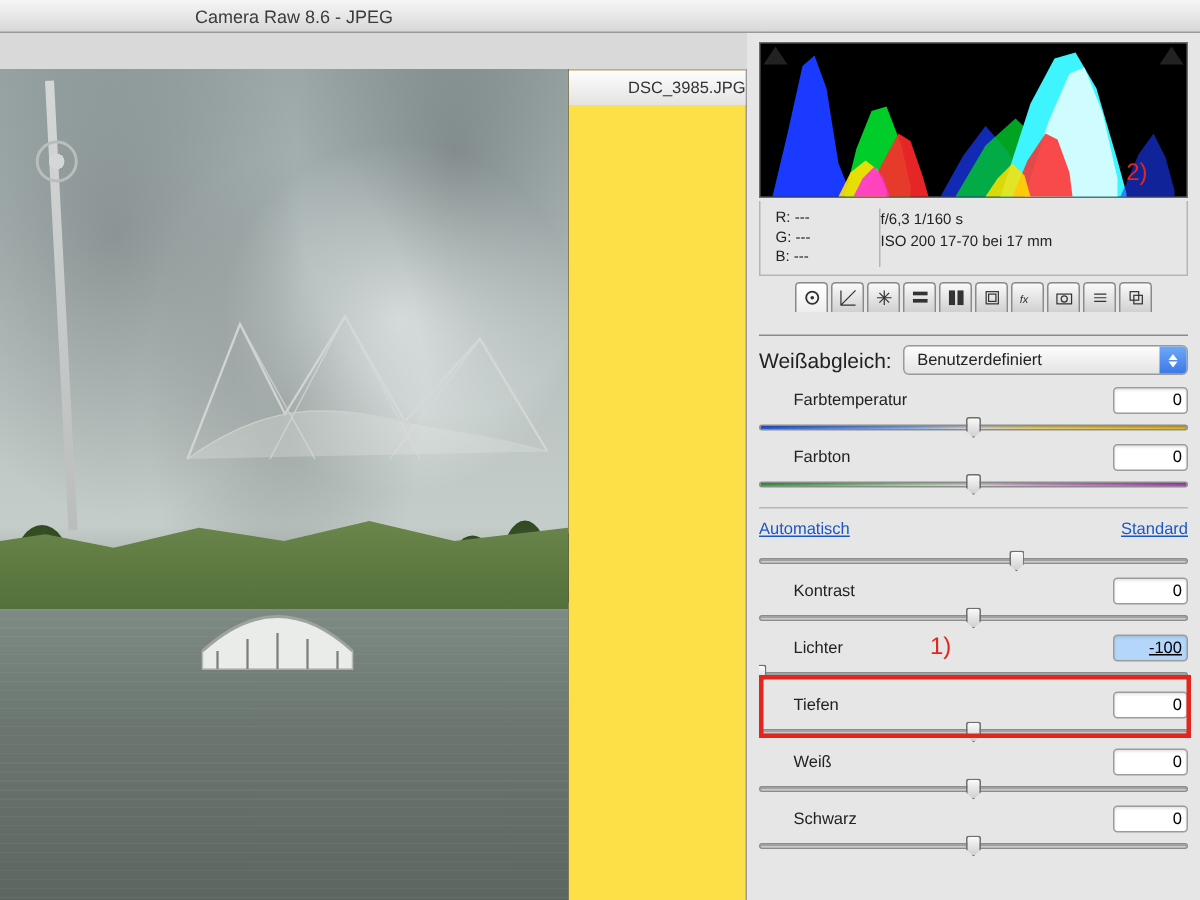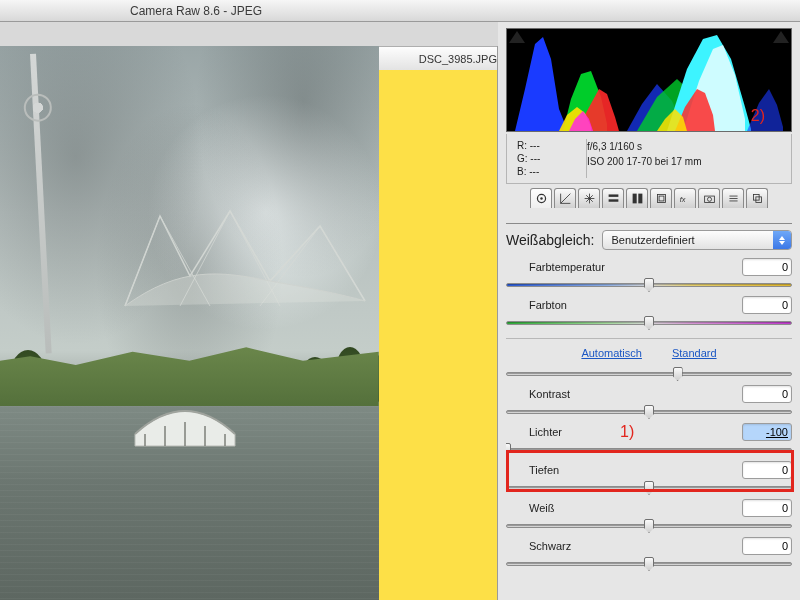--- a/index.html
+++ b/index.html
@@ -195,21 +195,21 @@
     cursor:pointer;
   }
   .thumb::before{
     content:""; position:absolute; inset:0;
     background:linear-gradient(#fafafa,#cfcfcf);
     border:1px solid #707070;
     border-radius:2px;
     clip-path: polygon(0 0,100% 0,100% 65%,50% 100%,0 65%);
   }
   .sep{height:1px;background:#b8b8b8;margin:8px 0;}
-  .links{display:flex;justify-content:center;gap:30px;margin-bottom:8px;}
+  .links{display:flex;justify-content:space-between;gap:30px;margin-bottom:8px;}
   .links a{color:#1b57c4;font-size:11px;text-decoration:underline;cursor:pointer;}
 
   .wb-row{display:flex;align-items:center;margin-bottom:8px;}
   .wb-row label{font-size:14px;margin-right:8px;}
   .select{
     flex:1; height:20px; position:relative;
     background:linear-gradient(#fdfdfd,#e3e3e3);
     border:1px solid #9a9a9a; border-radius:4px;
     display:flex;align-items:center; padding-left:8px;
     font-size:11px; cursor:pointer;

